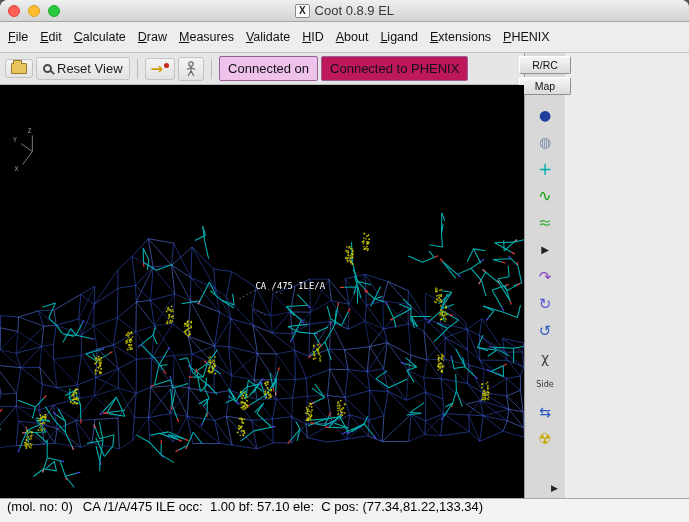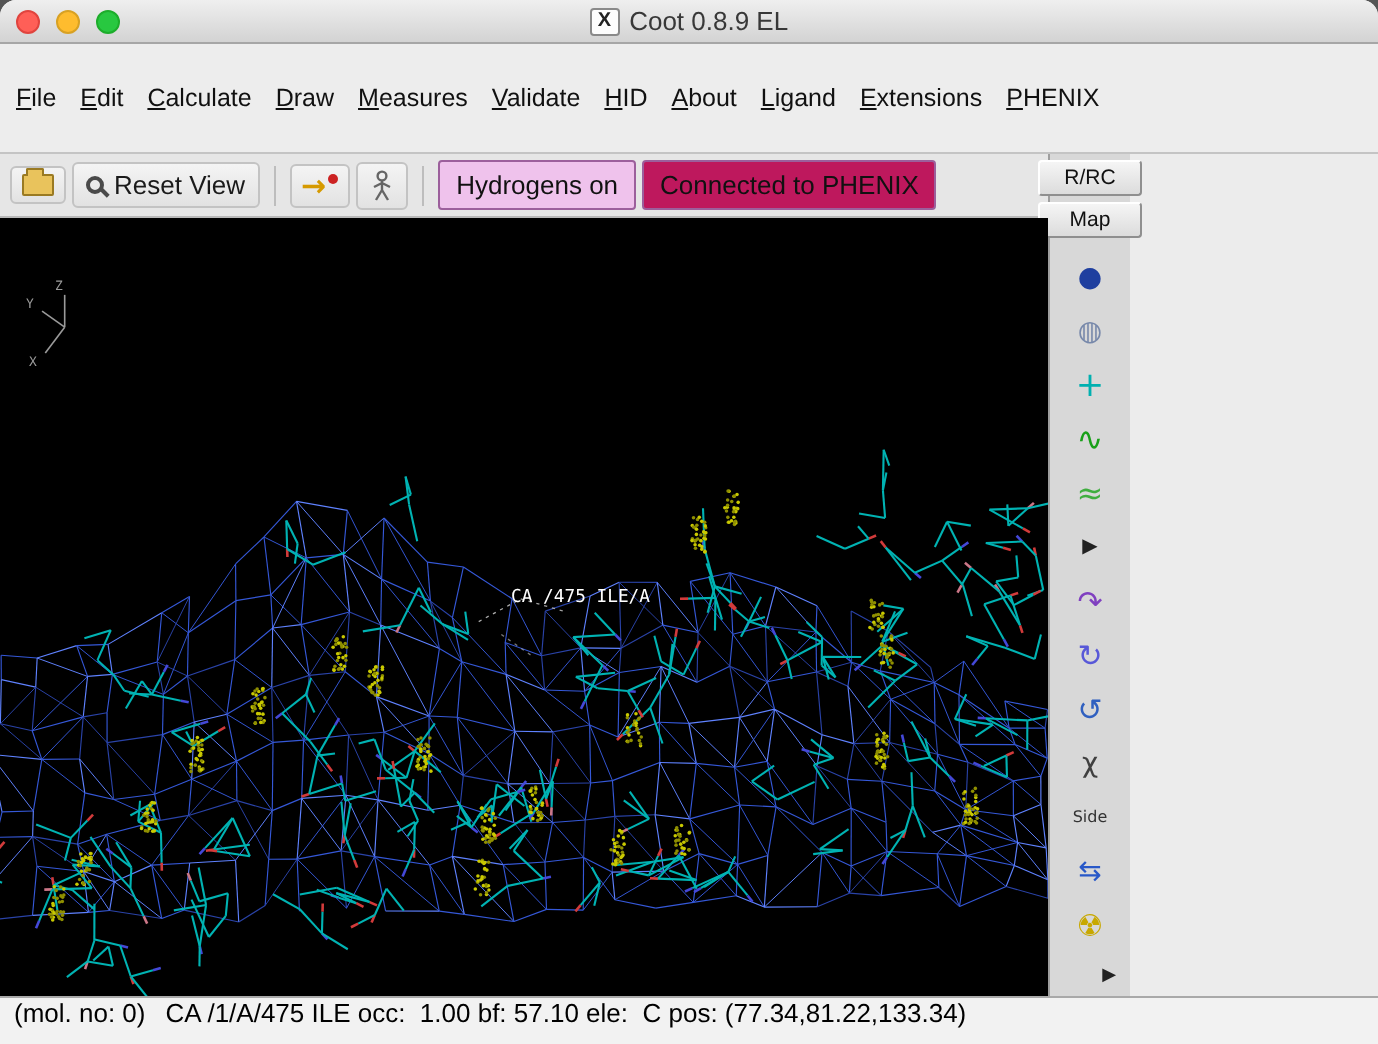--- a/index.html
+++ b/index.html
@@ -17,21 +17,21 @@
   .light.red    { background:#ff5f57; border:1px solid #e0443e; }
   .light.yellow { background:#febc2e; border:1px solid #d8a123; }
   .light.green  { background:#28c840; border:1px solid #1dad2b; }
   .titletext { margin:0 auto; font-size:13px; color:#383838; display:flex;
                align-items:center; gap:5px; }
   .x11 { font-weight:bold; font-size:10px; line-height:12px; border:1px solid #8a8a8a;
          background:#fdfdfd; color:#222; padding:0 3px; border-radius:2px; }
 
   
   .menubar { flex:0 0 26px; background:#ededed; border-bottom:1px solid #c4c4c4;
-             display:flex; align-items:center; padding:16px 2px; }
+             display:flex; align-items:center; padding:4px 2px; }
   .menu-item { font-size:12.5px; color:#111; padding:4px 6px; white-space:nowrap; }
 
   .midrow { flex:1; display:flex; min-height:0; }
   .leftcol { width:524px; display:flex; flex-direction:column; min-height:0; }
 
   
   .toolbar { flex:0 0 32px; background:#e6e6e6; border-bottom:1px solid #b9b9b9;
              display:flex; align-items:center; gap:3px; padding:0 5px; }
   .tbtn { display:flex; align-items:center; gap:5px; background:linear-gradient(#f4f4f4,#e2e2e2);
           border:1px solid #c3c3c3; border-radius:3px; font-size:13px; color:#1a1a1a;
@@ -131,21 +131,21 @@
         <button class="tbtn icon-only">
           <span class="arrow-glyph">→</span>
         </button>
         <button class="tbtn icon-only">
           <svg width="14" height="16" viewBox="0 0 14 16">
             <circle cx="7" cy="3" r="2.2" fill="none" stroke="#666" stroke-width="1.2"></circle>
             <path d="M7 5.5 V10 M7 6.5 L3 8.5 M7 6.5 L11 8.5 M7 10 L4 15 M7 10 L10 15" stroke="#666" stroke-width="1.2" fill="none"></path>
           </svg>
         </button>
         <span class="tsep"></span>
-        <button class="toggle" style="background: rgb(239, 194, 236);">Hydrogens on</button>
+        <button class="toggle" style="background: rgb(239, 194, 236);">Connected on</button>
         <button class="toggle" style="background: #be185d;">Connected to PHENIX</button>
       </div>
 
       <div class="canvas">
         <svg id="scene" viewBox="0 0 648 418">
             <line x1="0.6957545159384608" y1="238.79929320738296" x2="22.97363770985976" y2="240.56955023506595" stroke="#3558d8" stroke-width="0.7"></line>
             <line x1="0.6957545159384608" y1="238.79929320738296" x2="0.8036600714549422" y2="253.88312763808028" stroke="#3558d8" stroke-width="0.7"></line>
             <line x1="0.8036600714549422" y1="253.88312763808028" x2="22.080485029611737" y2="258.57499368902216" stroke="#5f82ff" stroke-width="0.7"></line>
             <line x1="0.8036600714549422" y1="253.88312763808028" x2="0.23407685291022062" y2="281.21408467690287" stroke="#5f82ff" stroke-width="0.7"></line>
             <line x1="0.23407685291022062" y1="281.21408467690287" x2="19.91630374127999" y2="285.51616365892716" stroke="#2a43a8" stroke-width="0.7"></line>

